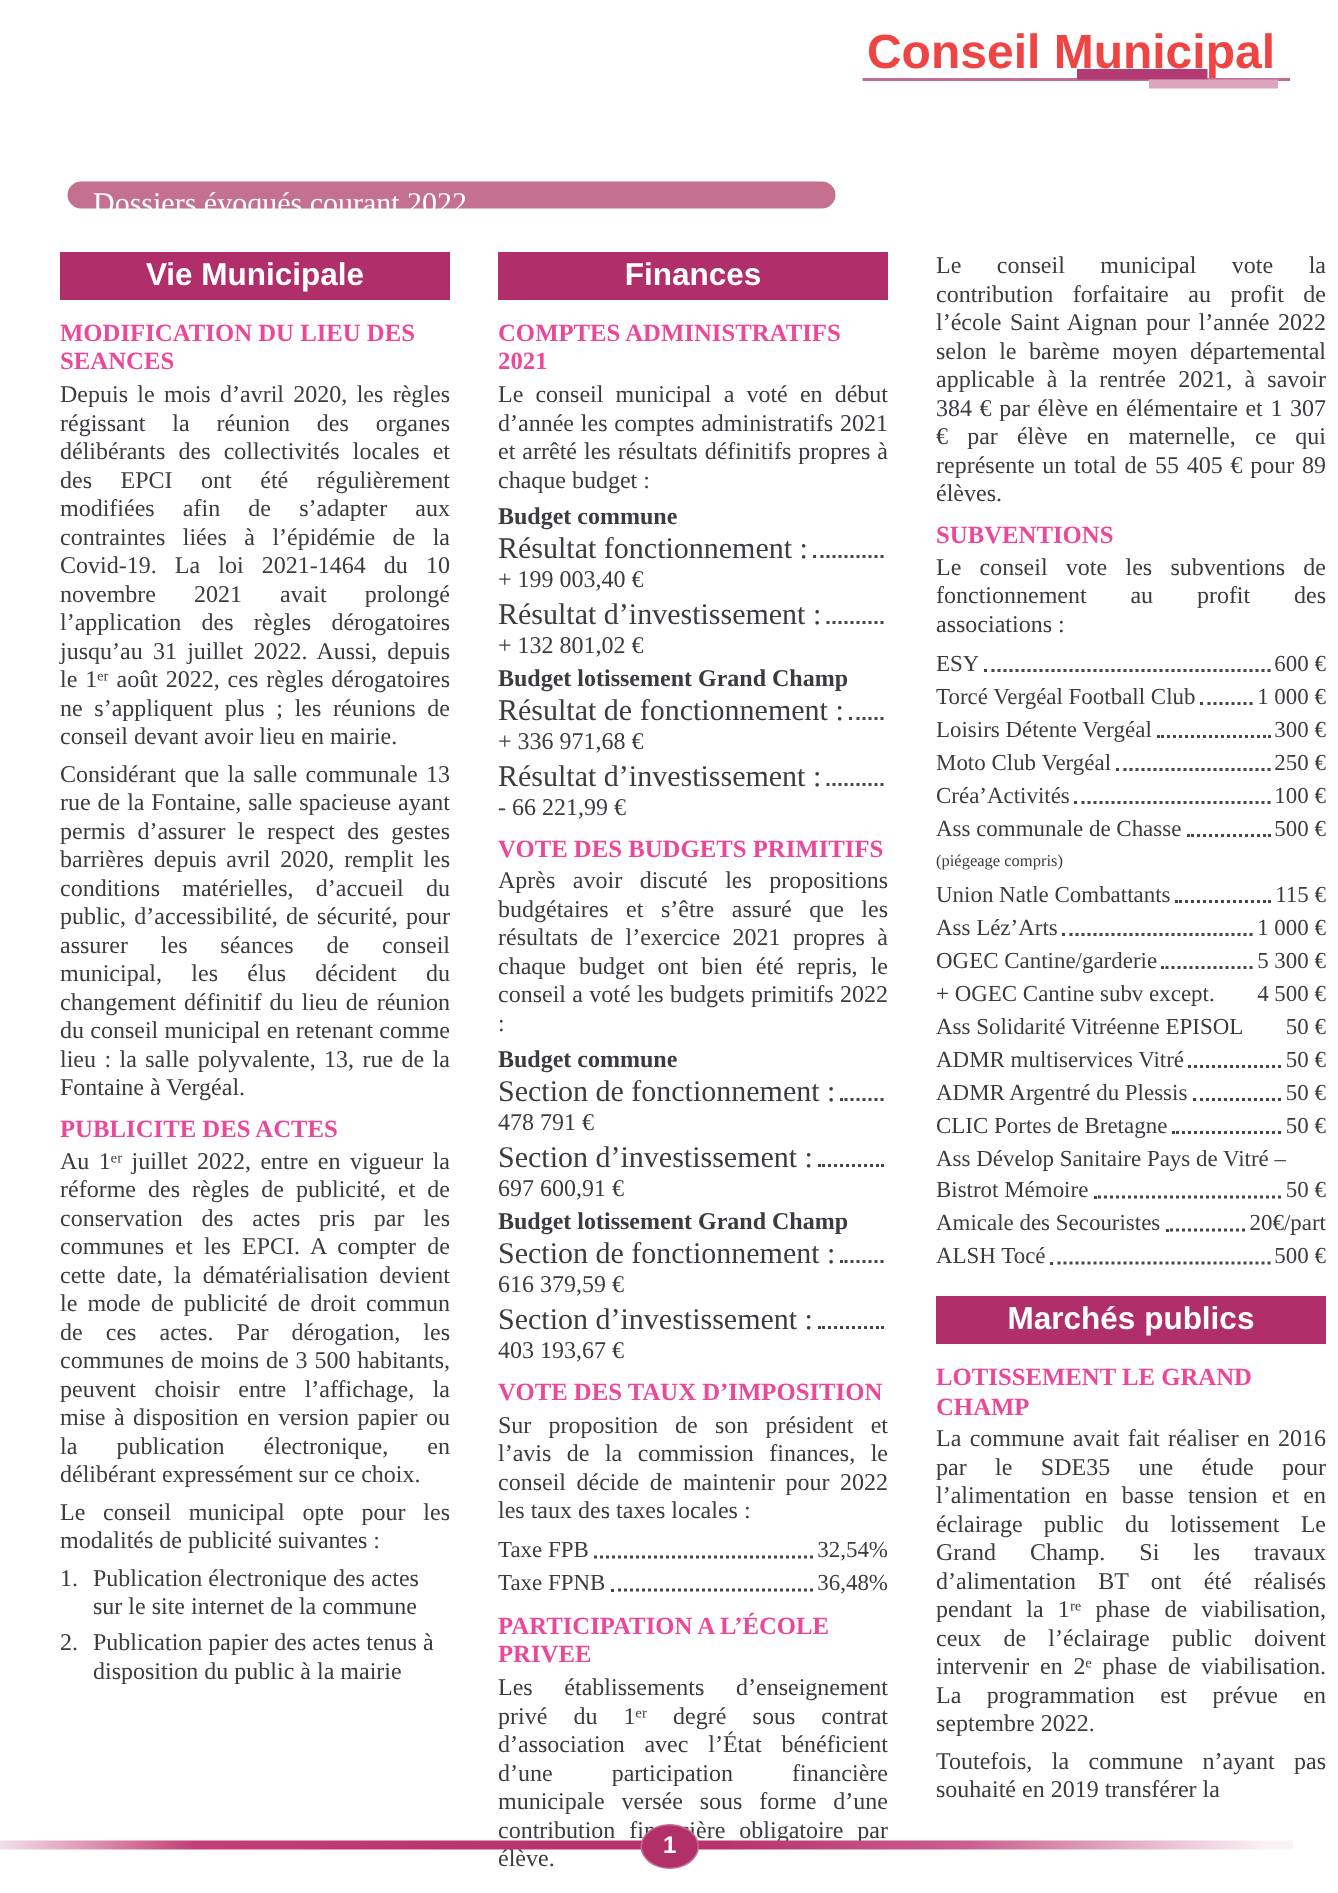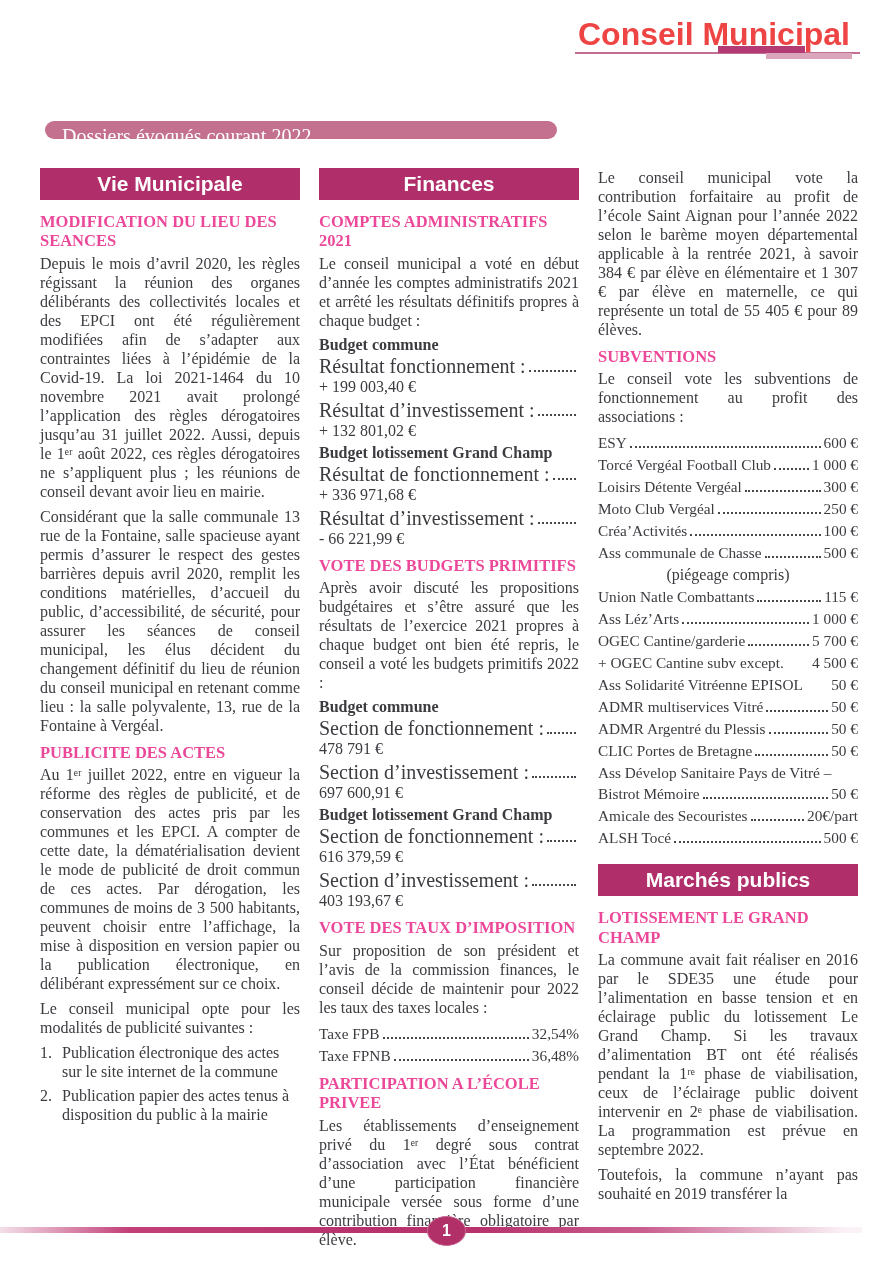--- a/index.html
+++ b/index.html
@@ -22,42 +22,42 @@
     position:absolute; top:72px; left:42px;
     font-family:"Liberation Sans","DejaVu Sans",sans-serif; font-weight:bold;
     font-size:37px; letter-spacing:-0.5px; color:#2a3240;
   }
   .pill {
     position:absolute; top:121px; left:45px; width:512px; height:18px;
     border-radius:16px; background:#c4718f; color:#ffffff;
     font-size:20px; line-height:30px; padding-left:17px;
   }
   
-  .cols { position:absolute; top:168px; left:40px; display:flex; gap:19px; }
+  .cols { position:absolute; top:168px; left:40px; display:flex; gap:32px; }
   .col { width:260px; }
   .secbox {
     height:32px; line-height:32px; background:#b02f6a; color:#ffffff; text-align:center;
     font-family:"Liberation Sans","DejaVu Sans",sans-serif; font-weight:bold; font-size:21px;
     margin-bottom:12px;
   }
   .secbox.mt { margin-top:16px; }
   .col h3 { font-size:16.5px; font-weight:bold; color:#ec4899; line-height:1.18; margin:8px 0 3px; }
   .col h3 span { display:block; }
   .col p { font-size:16px; line-height:19px; text-align:justify; margin:0 0 6px; }
   .bsub { font-weight:bold; font-size:16px; margin:4px 0 2px; }
   
   .dotline { display:flex; align-items:baseline; font-size:15.3px; line-height:21px; }
   .dl-label { white-space:nowrap; }
   .dl-leader { flex:1; min-width:6px; margin:0 3px; border-bottom:2px dotted #46464c; align-self:flex-end; transform:translateY(-5px); }
   .no-leader .dl-leader { border-bottom-color:transparent; min-width:4px; }
   .dl-value { white-space:nowrap; }
   .resline { margin-bottom:4px; }
   .resline .dotline { font-size:20px; }
   .res-value { font-size:16px; line-height:19px; }
-  .note-line { font-size:16px; line-height:21px;text-align:center; }
+  .note-line { font-size:11px; line-height:21px; }
   .pre-line { font-size:15.3px; line-height:21px; white-space:nowrap; }
   .subrow { margin-bottom:1px; }
   
   .numitem { display:flex; font-size:16px; line-height:19px; margin-bottom:5px; }
   .numitem .num { width:22px; flex:none; }
   .numitem .numtext { flex:1; }
   
   .footer-line {
     position:absolute; top:1227px; left:0; width:862px; height:6px;
     background:linear-gradient(90deg,#f3dfe8 0%,#c23f77 15%,#b8336e 42%,#b8336e 56%,#ca6090 75%,#faf2f6 98%);
@@ -237,21 +237,21 @@
           <span class="dl-value">115 €</span>
         </div>
       <div class="dotline subrow">
           <span class="dl-label">Ass Léz’Arts</span>
           <span class="dl-leader"></span>
           <span class="dl-value">1 000 €</span>
         </div>
       <div class="dotline subrow">
           <span class="dl-label">OGEC Cantine/garderie</span>
           <span class="dl-leader"></span>
-          <span class="dl-value">5 700 €</span>
+          <span class="dl-value">5 300 €</span>
         </div>
       <div class="dotline subrow no-leader">
           <span class="dl-label">+ OGEC Cantine subv except.</span>
           <span class="dl-leader"></span>
           <span class="dl-value">4 500 €</span>
         </div>
       <div class="dotline subrow no-leader">
           <span class="dl-label">Ass Solidarité Vitréenne EPISOL</span>
           <span class="dl-leader"></span>
           <span class="dl-value">50 €</span>

